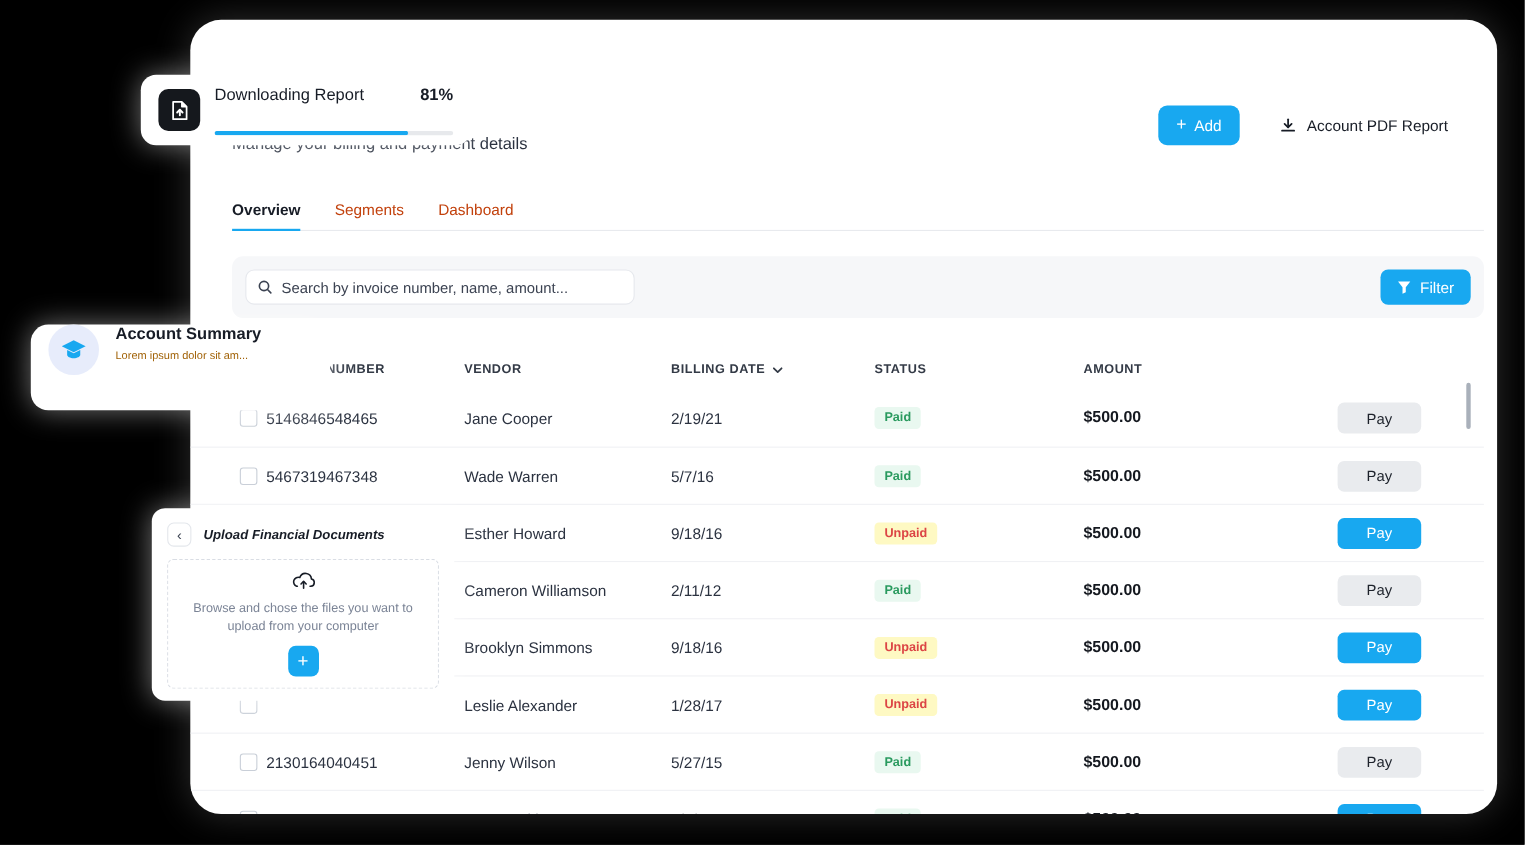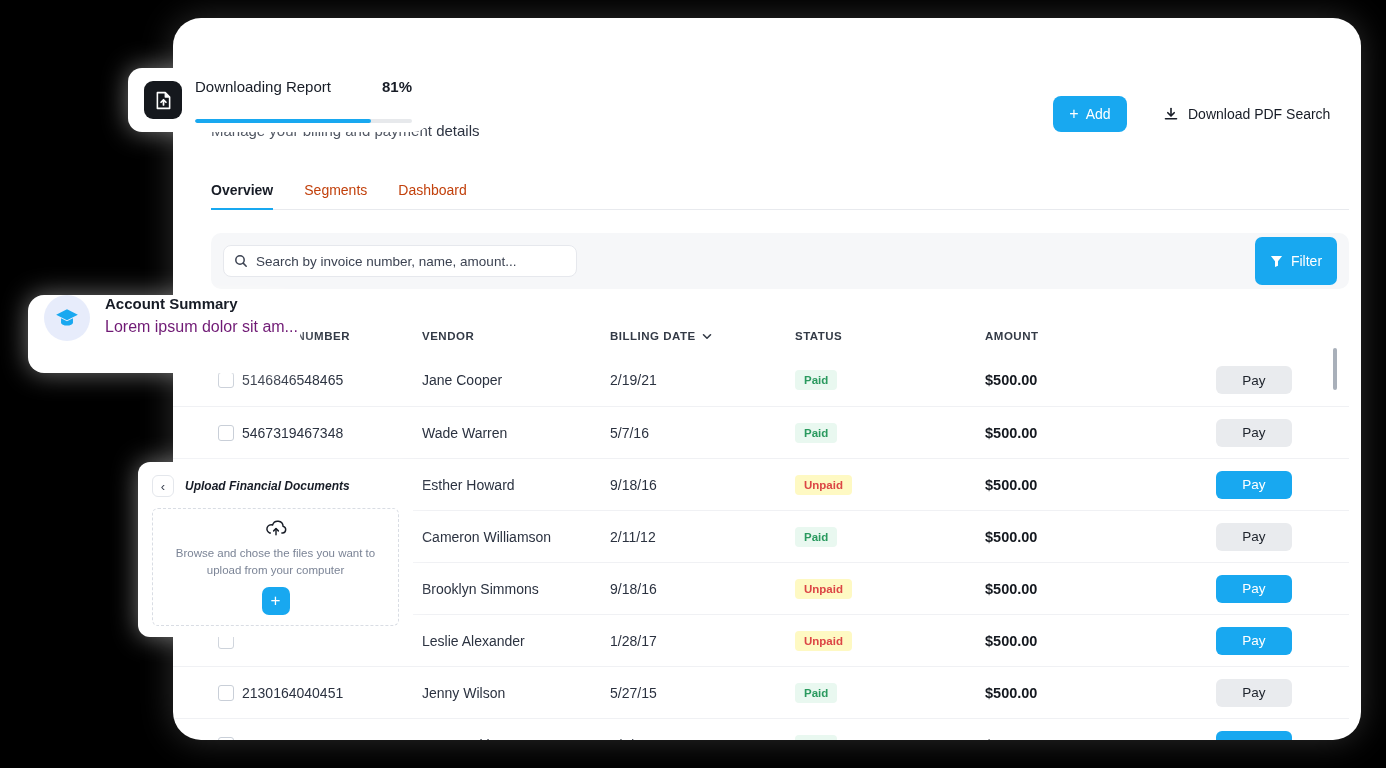--- a/index.html
+++ b/index.html
@@ -54,21 +54,21 @@
   .search-box {
     width:354px; height:32px; background:#fff; border:1px solid #e6e8ed; border-radius:8px;
     display:flex; align-items:center; padding:0 10px; gap:8px;
   }
   .search-box input {
     border:none; outline:none; flex:1; font-size:13.5px; color:#3c4352; background:transparent;
     font-family:inherit;
   }
   .search-box input::placeholder { color:#3c4352; opacity:1; }
   .filter-btn {
-    width:82px; height:48px; background:var(--accent); color:#fff; border:none; border-radius:7px;
+    width:82px; height:32px; background:var(--accent); color:#fff; border:none; border-radius:7px;
     font-size:14px; font-family:inherit; cursor:pointer;
     display:flex; align-items:center; justify-content:center; gap:8px;
   }
 
   
   .table { position:absolute; left:0; top:300px; width:1176px; }
   .thead {
     display:flex; align-items:center; height:36px; padding-left:45px;
     font-size:11.5px; font-weight:700; letter-spacing:0.5px; color:#333a46;
   }
@@ -129,21 +129,21 @@
     position:absolute; left:28px; top:295px; width:272px; height:78px;
     background:#fff; border-radius:16px; z-index:30;
     box-shadow:0 0 26px rgba(255,255,255,0.45);
     display:flex; align-items:flex-start; padding:0 16px;
   }
   .summary-avatar {
     width:46px; height:46px; border-radius:50%; background:#e7ecfb; flex:none;
     display:flex; align-items:center; justify-content:center; margin-right:15px;
   }
   .summary-title { font-size:15px; font-weight:700; color:#171c26; margin-bottom:6px; }
-  .summary-sub { font-size:16px; color:#701a75; white-space:nowrap; }
+  .summary-sub { font-size:10px; color:#a16207; white-space:nowrap; }
 
   
   .upload-card {
     position:absolute; left:138px; top:462px; width:275px; height:175px;
     background:#fff; border-radius:12px; z-index:30;
     box-shadow:0 0 26px rgba(255,255,255,0.45);
     padding:13px 14px;
   }
   .upload-head { display:flex; align-items:center; gap:11px; margin-bottom:11px; }
   .back-btn {
@@ -181,21 +181,21 @@
     </button>
 
     <button class="download-link">
       <span>
         <svg width="16" height="16" viewBox="0 0 16 16" fill="none" stroke="#171c26" stroke-width="1.6" stroke-linecap="round" stroke-linejoin="round">
           <path d="M8 2.5v7"></path>
             <path d="M4.8 6.7 8 9.9l3.2-3.2"></path>
             <path d="M2.5 12.8h11"></path>
         </svg>
       </span>
-      <span>Download PDF Search</span>
+      <span>Account PDF Report</span>
     </button>
 
     <div class="tabs">
       <div class="tab active">Overview</div>
       <div class="tab">Segments</div>
       <div class="tab">Dashboard</div>
     </div>
 
     <div class="search-panel">
       <div class="search-box">

